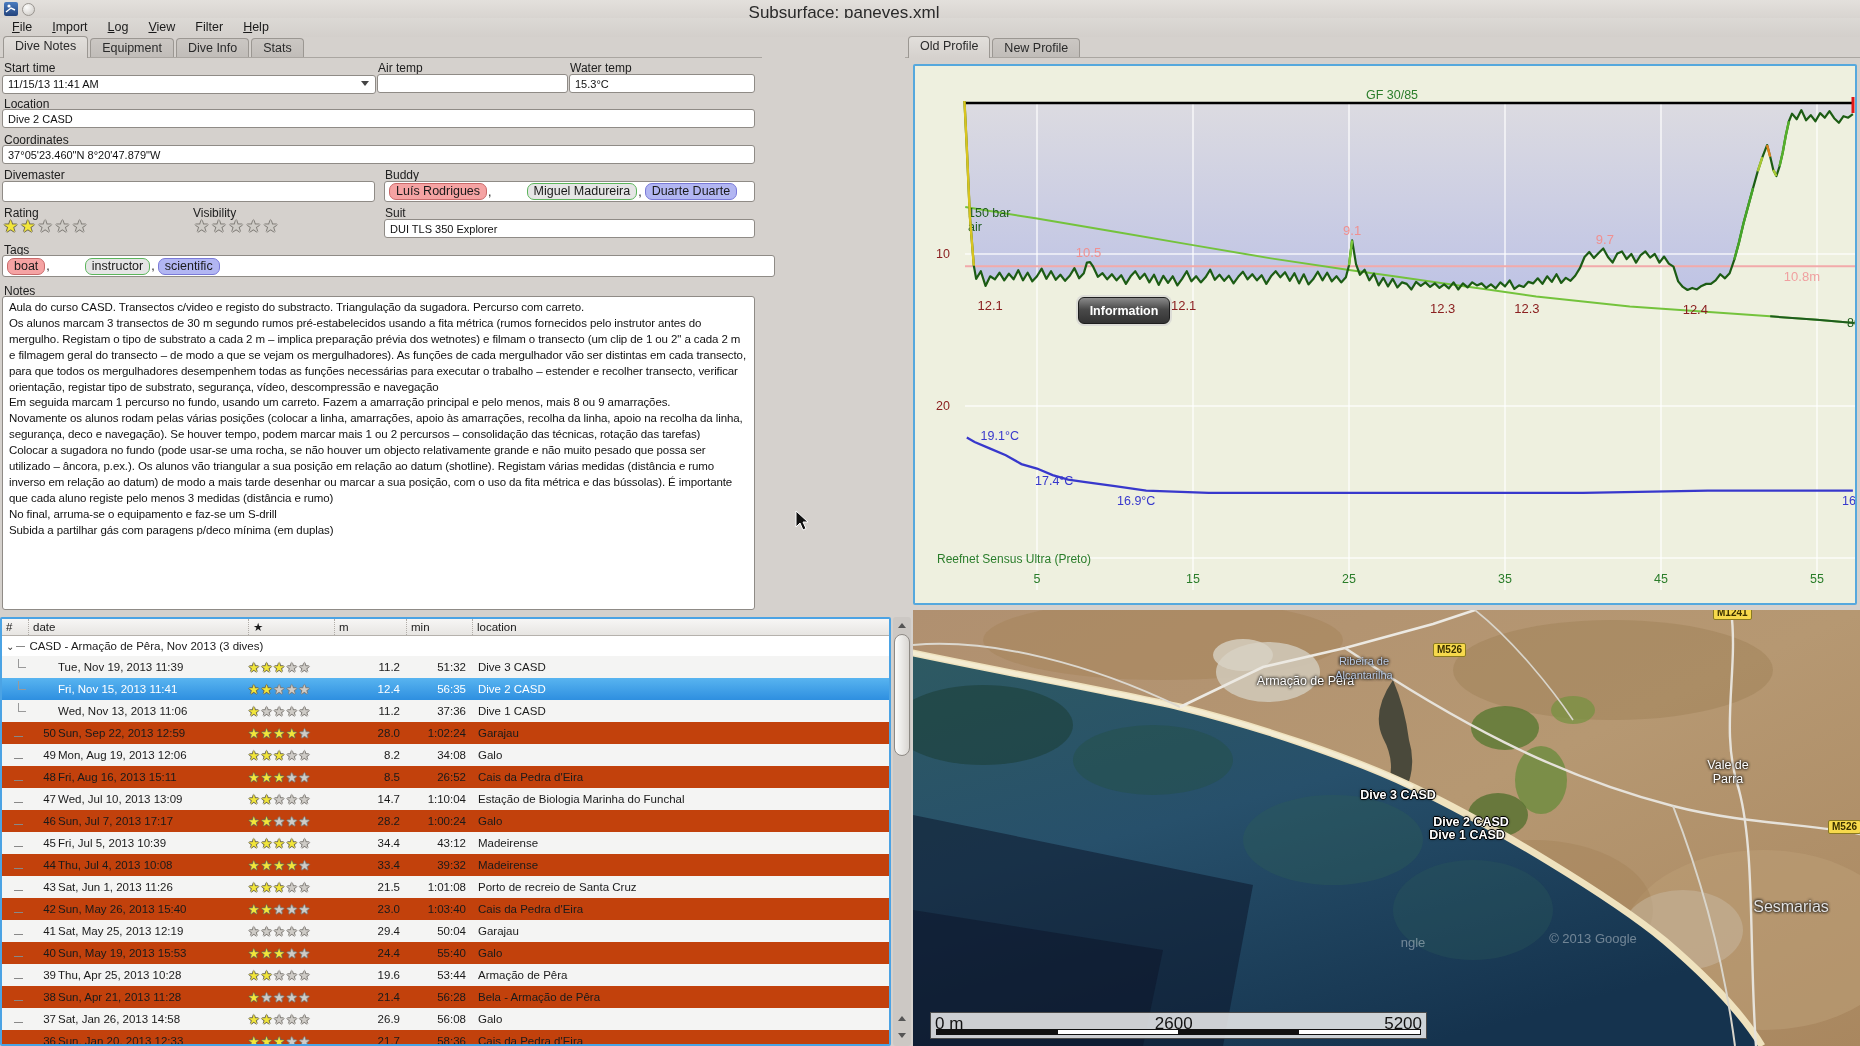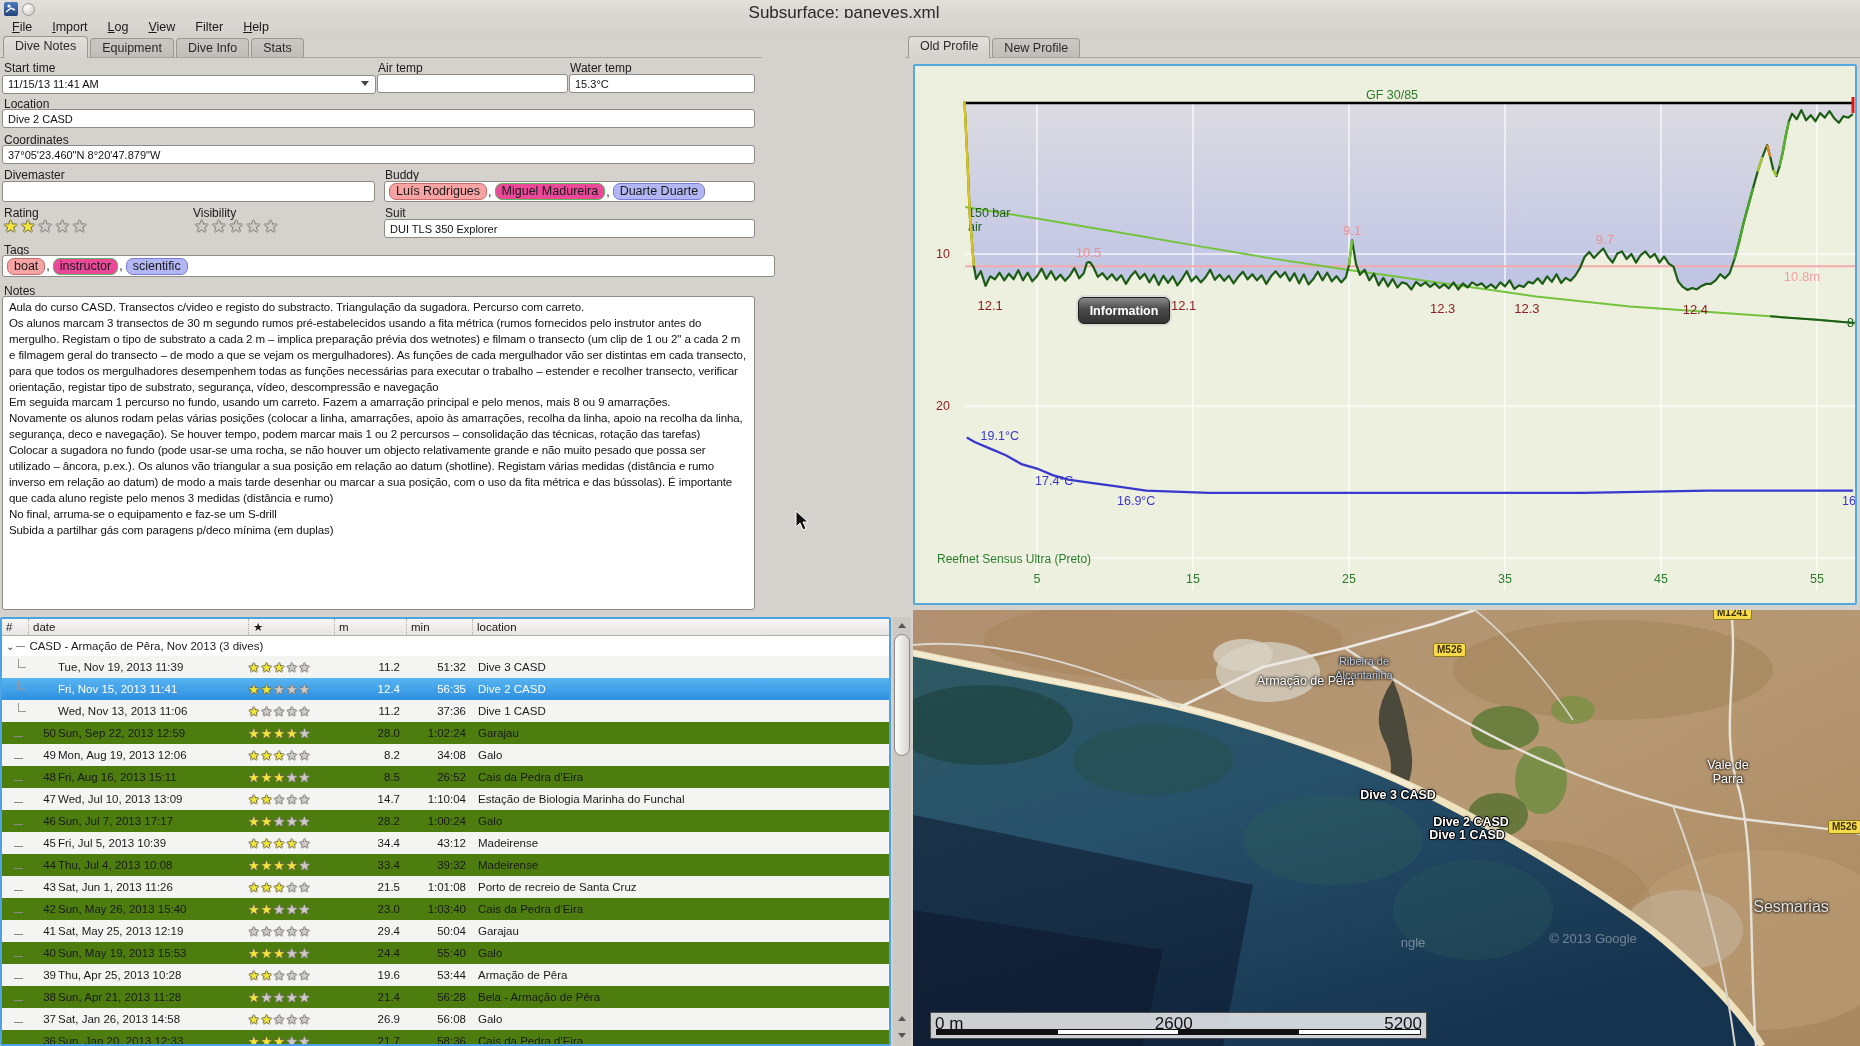--- a/index.html
+++ b/index.html
@@ -24,35 +24,35 @@
 
 
 .flabel { font-size:12px; color:#202020; }
 .finput { background:#fff; border:1px solid #8f8b86; border-radius:3px; font-size:11px; padding:1px 5px; font-family:inherit; color:#111; }
 input.finput { outline:none; }
 .combo-arrow { position:absolute; right:6px; top:5px; width:9px; height:9px; }
 .combo-arrow:before { content:""; position:absolute; left:0; top:2px; border-left:4.5px solid transparent; border-right:4.5px solid transparent; border-top:5px solid #444; }
 .chipfield { background:#fff; border:1px solid #8f8b86; border-radius:3px; display:flex; align-items:center; padding:0 4px; font-size:12.5px; overflow:hidden; white-space:nowrap; }
 .chip { display:inline-block; padding:0px 6px 1px 6px; border-radius:7px; border:1px solid; margin-right:1px; }
 .chip[data-color="red"]   { background:#f5a3a3; border-color:#c96a6a; }
-.chip[data-color="green"] { background:#ec4899; border-color:#5cb55c; }
+.chip[data-color="green"] { background:#e5e5e5; border-color:#5cb55c;margin-left:32px; }
 .chip[data-color="blue"]  { background:#b2b6f2; border-color:#7a7ad8; }
 .chip-sep { margin:0 3px 0 0; }
 textarea.notes { resize:none; overflow:hidden; line-height:15.9px; font-size:11.5px; padding:3px 6px; letter-spacing:-0.1px; }
 .stars .sf { color:#f2e63a; text-shadow:-1px 0 #6f6a50,1px 0 #6f6a50,0 -1px #6f6a50,0 1px #6f6a50; }
 .stars .se { color:#cfccc7; text-shadow:-1px 0 #807d78,1px 0 #807d78,0 -1px #807d78,0 1px #807d78; }
 .stars.big { font-size:17px; letter-spacing:2px; }
 
 
 .divepane { left:0; top:617px; width:891px; height:429px; background:#fff; border:2px solid #4ba3e4; border-radius:2px; overflow:hidden; }
 .dt-head { display:grid; grid-template-columns:26px 30px 190px 86px 72px 66px auto; height:17px; background:linear-gradient(#f7f6f5,#e7e5e2); border-bottom:1px solid #b5b1ac; font-size:11.5px; align-items:center; }
 .dt-head div { padding-left:4px; }
 .dt-head div + div { border-left:1px dotted #b0aca7; height:100%; display:flex; align-items:center; }
 .dt-group { height:20px; display:flex; align-items:center; font-size:11.5px; background:#fff; }
-.dt-row { display:grid; grid-template-columns:26px 30px 190px 86px 72px 66px auto; height:22px; align-items:center; font-size:11.5px; background:#4d7c0f; }
+.dt-row { display:grid; grid-template-columns:26px 30px 190px 86px 72px 66px auto; height:22px; align-items:center; font-size:11.5px; background:#c2410c; }
 .dt-row:nth-child(odd) { background:#f4f4f3; }
 .dt-row.selected { background:linear-gradient(#58b4f0,#2e8fe0); color:#fff; }
 .dt-num { text-align:right; padding-right:2px; }
 .dt-m, .dt-min { text-align:right; padding-right:6px; }
 .dt-loc { padding-left:6px; }
 .dt-stars { font-size:13px; letter-spacing:1px; }
 .dash { display:inline-block; width:9px; border-top:1px solid #888; margin-left:12px; }
 .treeL { display:inline-block; width:8px; height:9px; border-left:1px solid #999; border-bottom:1px solid #999; margin-left:16px; margin-bottom:6px; }
 .expander { font-size:10px; color:#333; margin:0 2px 0 4px; }
 

